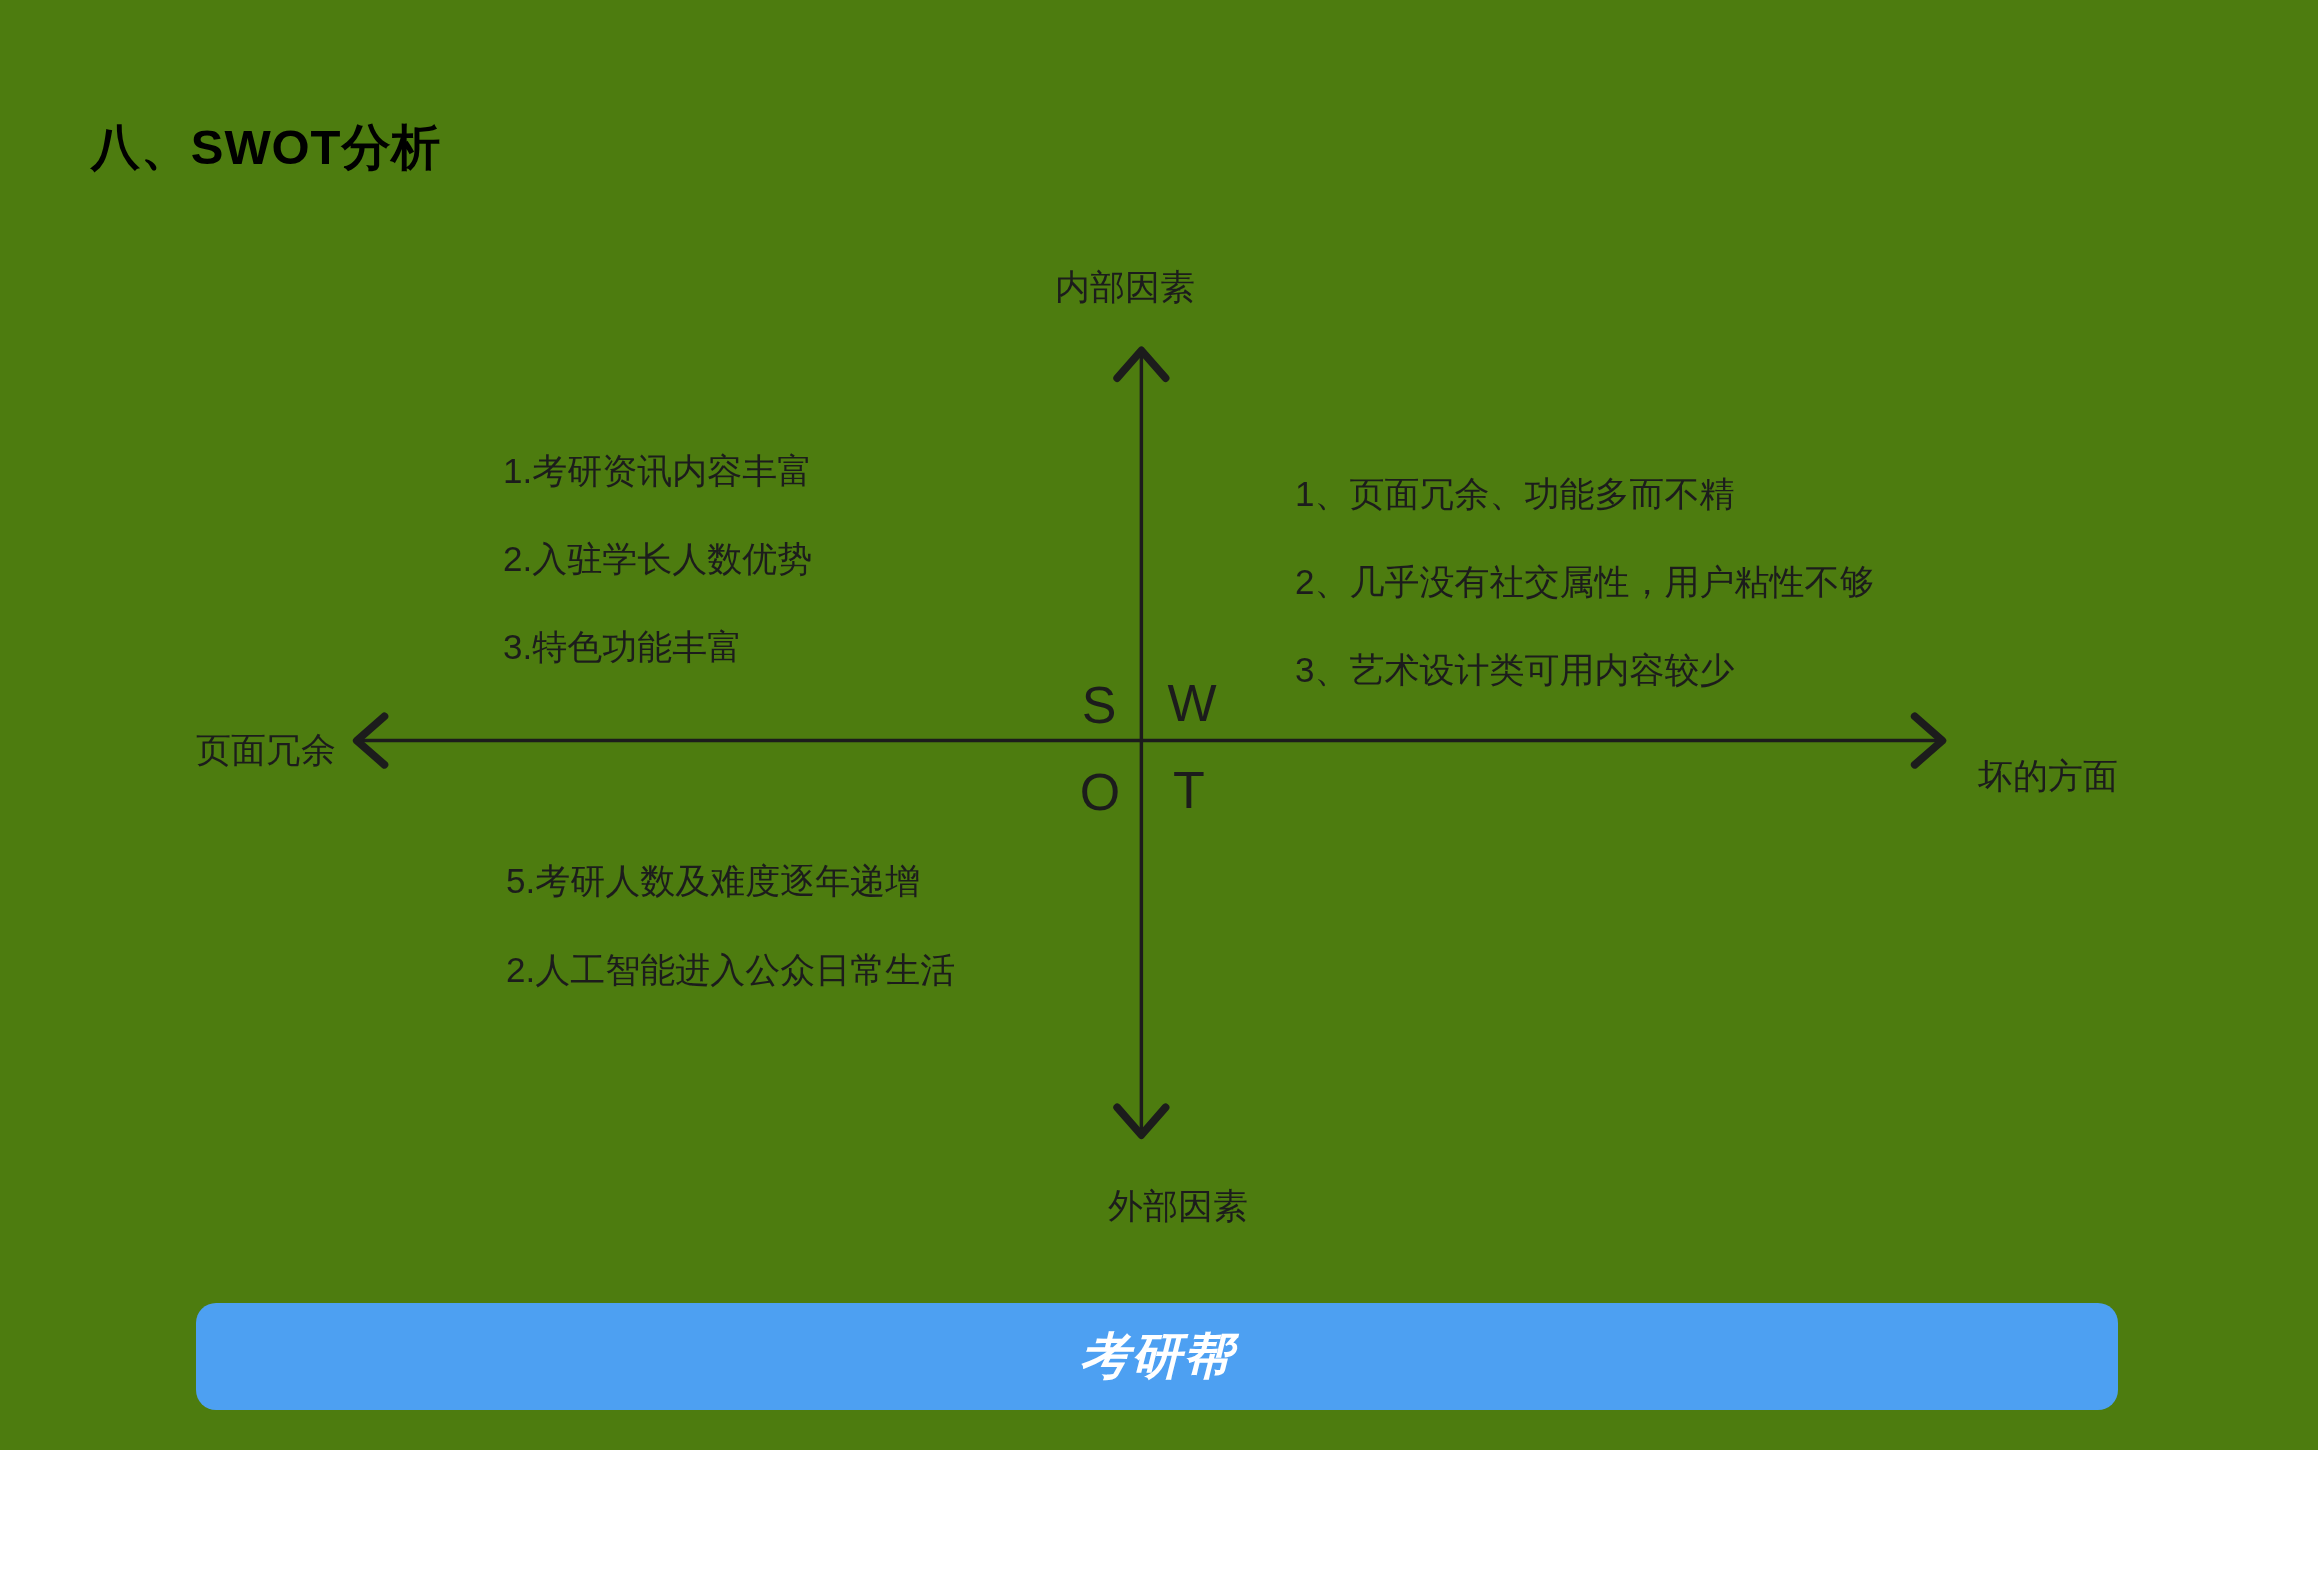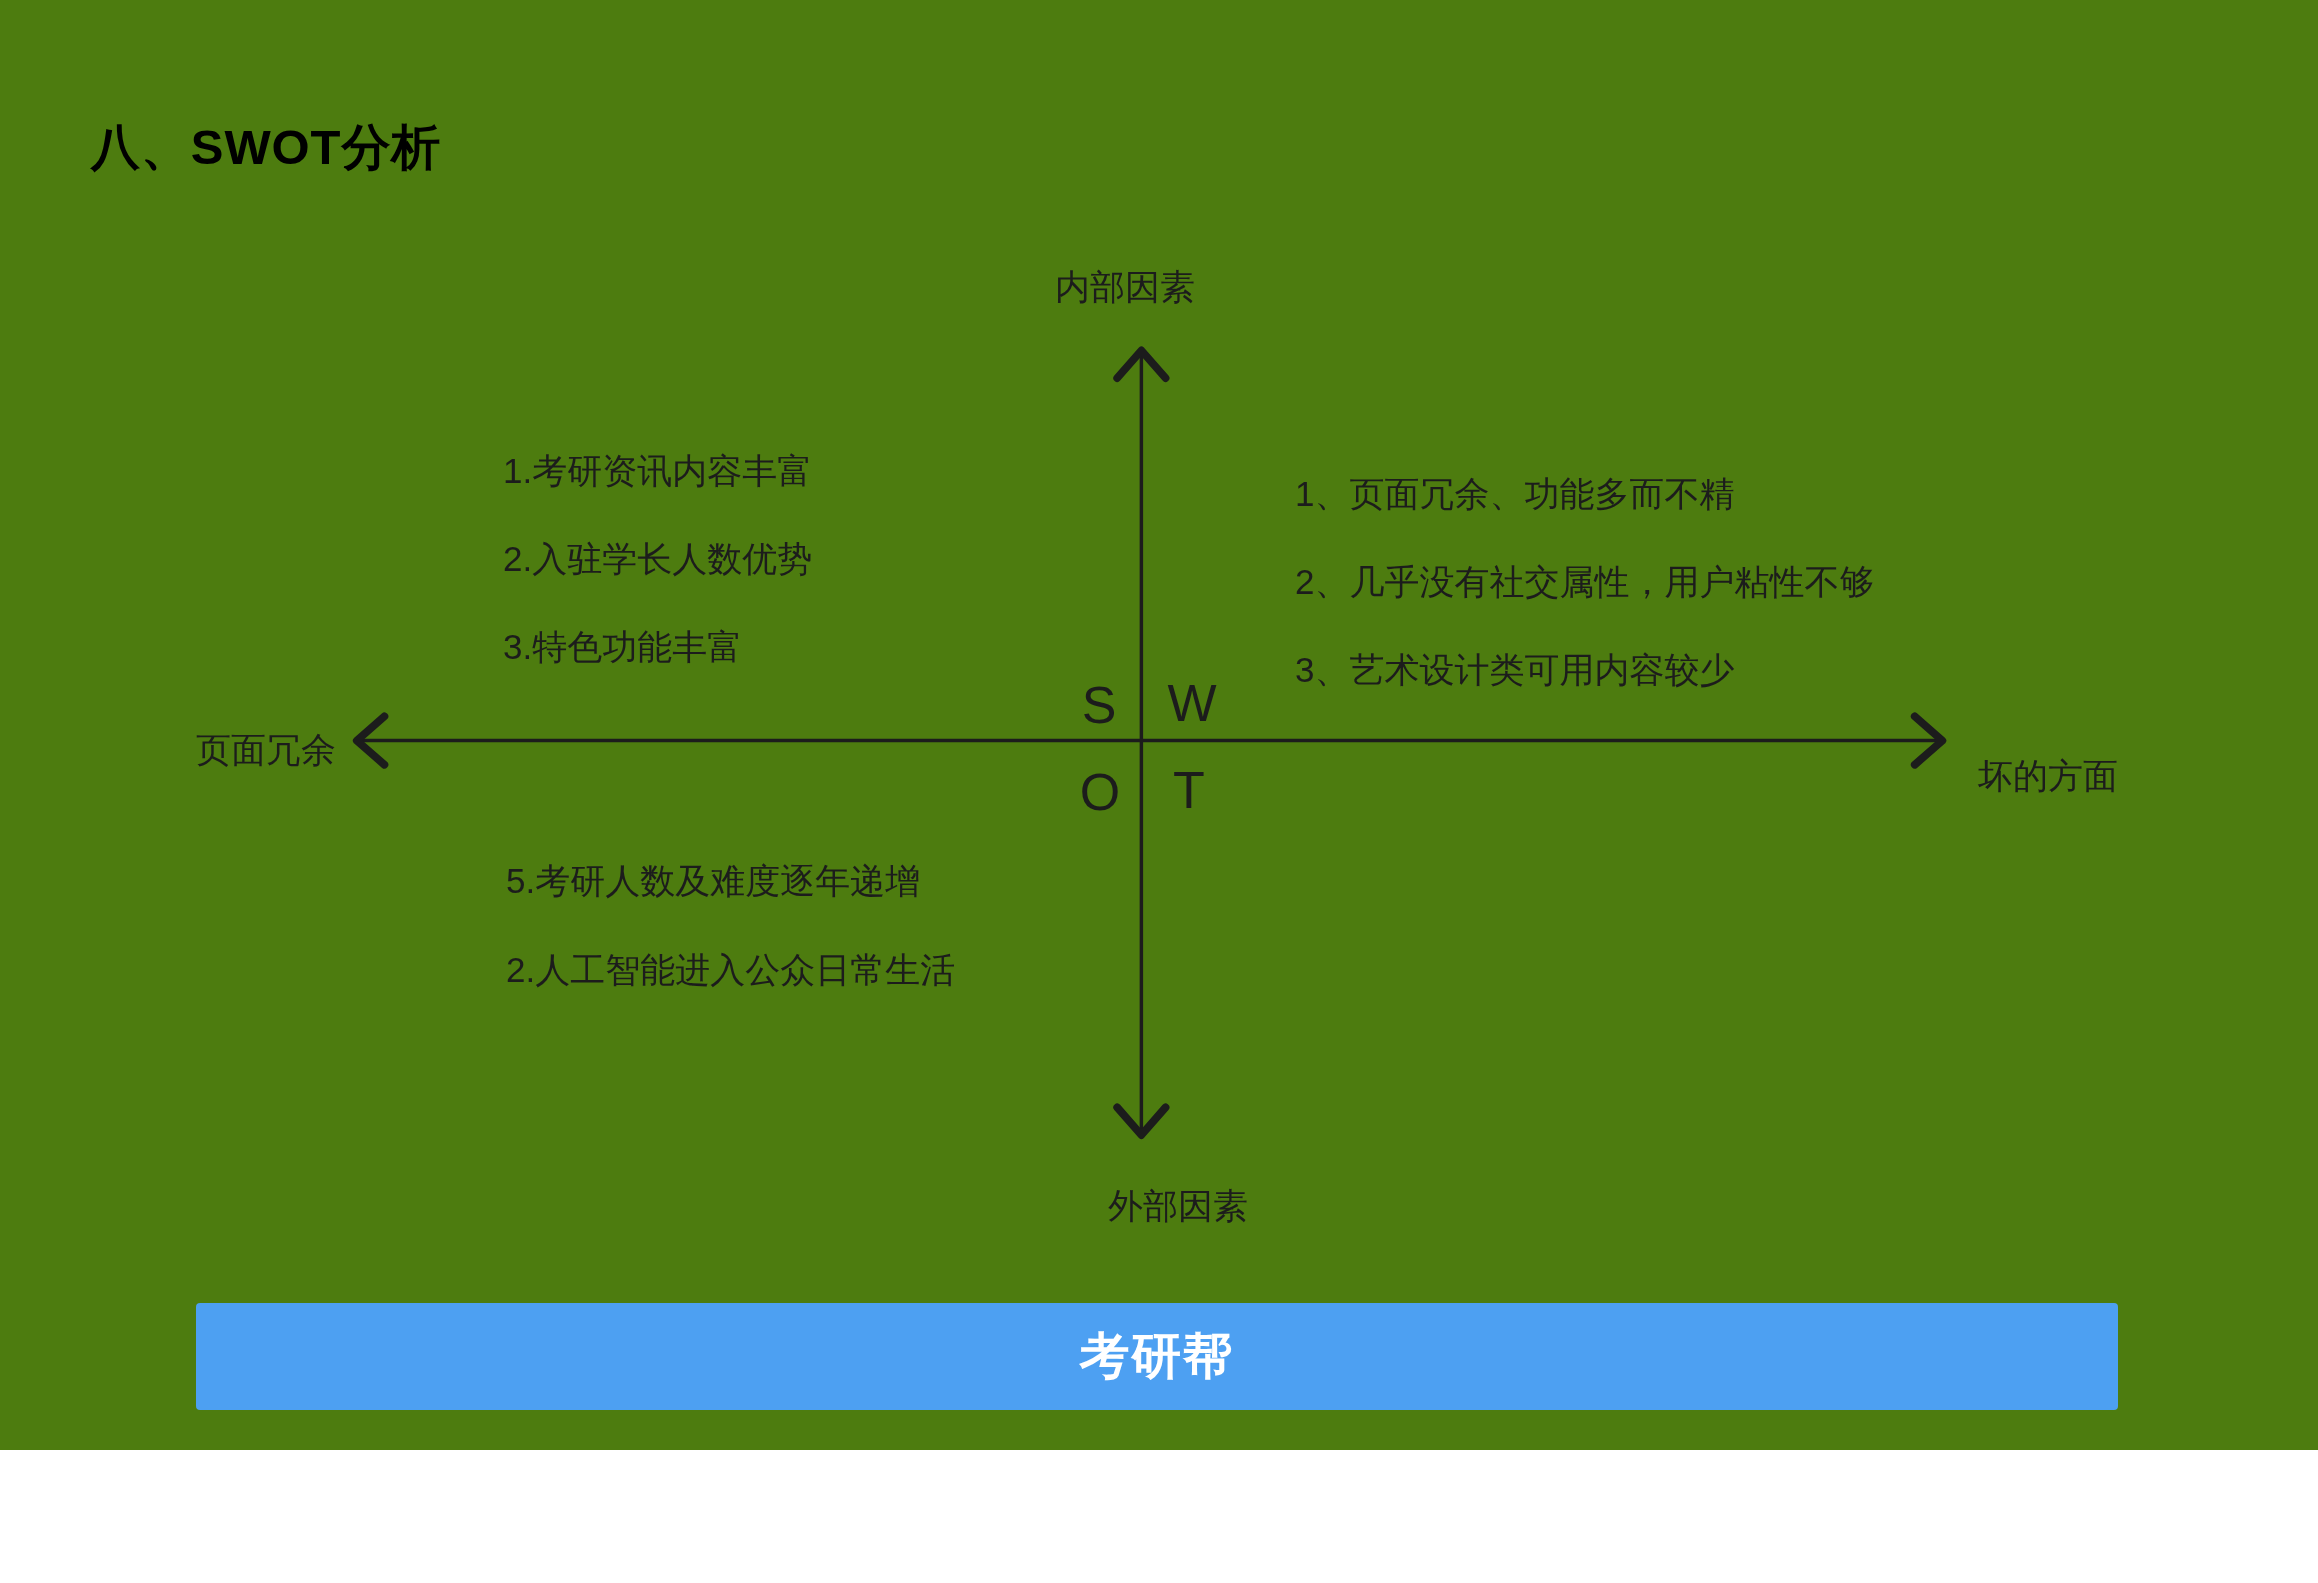--- a/index.html
+++ b/index.html
@@ -42,24 +42,25 @@
     line-height: 41px;
     white-space: nowrap;
   }
   .quad-list.gap-top { gap: 47px; }
   .quad-list.gap-bottom { gap: 48px; }
   .app-banner {
     left: 196px;
     top: 1303px;
     width: 1922px;
     height: 107px;
-    border-radius: 4px;
+    border-radius: 20px;
     display: flex;
     align-items: center;
     justify-content: center;
+    font-style: italic;
   }
   .app-banner-label {
     font-size: 50px;
     font-weight: 700;
     letter-spacing: 1.7px;
   }
   .next-section-label {
     left: 1141px;
     top: 1547px;
     font-size: 35px;

